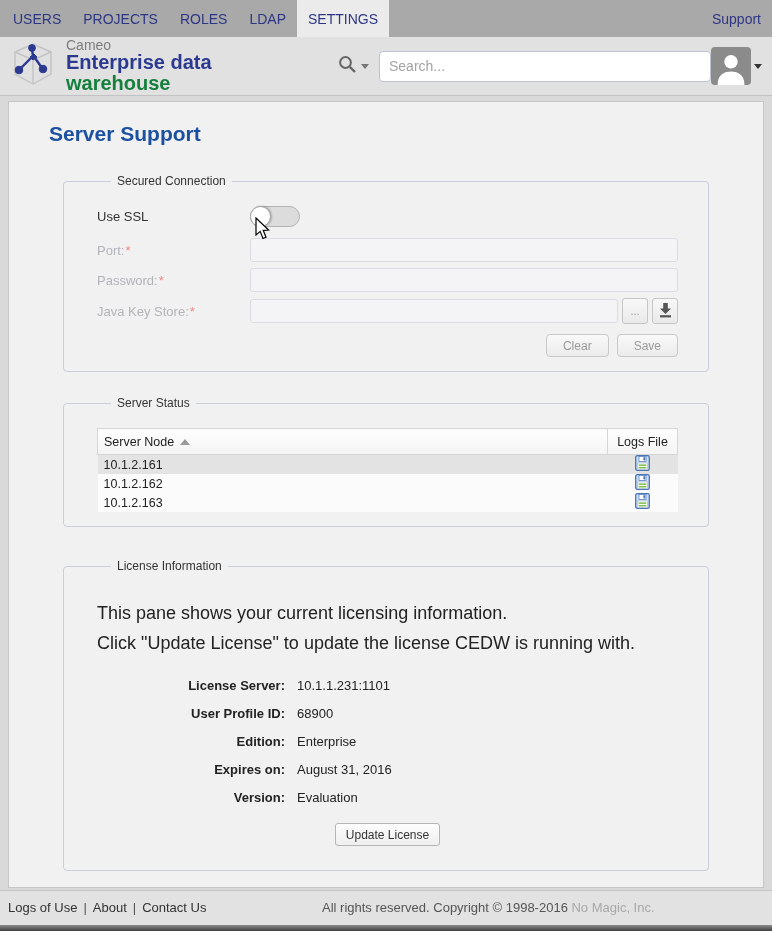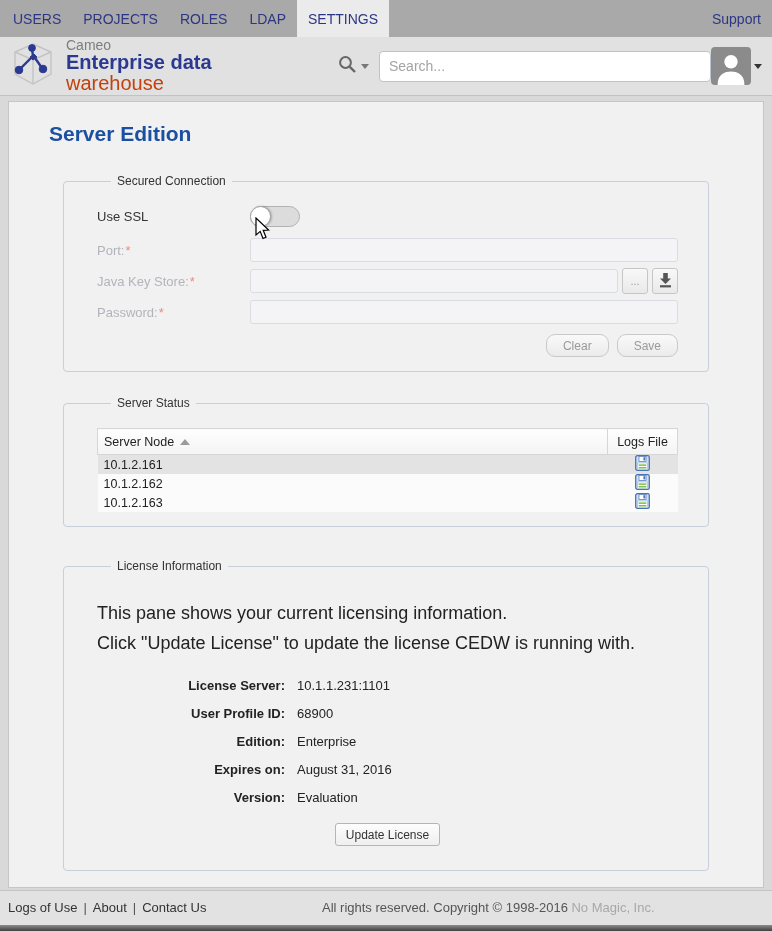--- a/index.html
+++ b/index.html
@@ -26,21 +26,21 @@
   
   .header {
     height:59px; background:#e1e1e1; border-bottom:1px solid #c2c2c2;
     display:flex; align-items:center; padding:0 10px;
   }
   .brand { display:flex; align-items:center; gap:10px; }
   .brand-text { line-height:1.05; }
   .brand-line1 { font-size:14px; color:#7d7d7d; }
   .brand-line2 { font-size:20px; }
   .brand-strong { color:#2b3990; font-weight:bold; }
-  .brand-light { color:#c2410c; }
+  .brand-light { color:#15803d;font-weight:bold; }
   .search-zone { display:flex; align-items:center; margin-left:76px; }
   .caret { width:0; height:0; border-left:4px solid transparent; border-right:4px solid transparent; border-top:5px solid #777; margin-left:4px; }
   .search-input {
     width:332px; height:31px; margin-left:10px;
     border:1px solid #b9c3d2; border-radius:4px;
     font-size:14px; color:#444; padding:0 9px;
     font-family:"Liberation Sans", sans-serif;
     background:#fff; outline:none;
   }
   .search-input::placeholder { color:#a3a3a3; }
@@ -96,21 +96,21 @@
     height:26px; min-width:26px; margin-left:4px;
     border:1px solid #c6c6c6; border-radius:3px;
     background:linear-gradient(#f8f8f8,#e9e9e9);
     color:#9a9a9a; font-size:11px; cursor:pointer;
     display:flex; align-items:center; justify-content:center;
     font-family:"Liberation Sans", sans-serif;
   }
   .btn-row { display:flex; justify-content:flex-end; gap:8px; margin-top:10px; }
   .btn {
     height:23px; padding:0 16px;
-    border:1px solid #c9c9c9; border-radius:9px;
+    border:1px solid #c9c9c9; border-radius:4px;
     background:linear-gradient(#f9f9f9,#ebebeb);
     color:#9a9a9a; font-size:12px; cursor:pointer;
     font-family:"Liberation Sans", sans-serif;
   }
   
   .status-table { width:100%; border-collapse:collapse; margin-top:10px; font-size:12.5px; }
   .status-table th {
     background:linear-gradient(#fefefe,#f4f4f4);
     border:1px solid #d6d6d6; text-align:left;
     font-weight:normal; color:#222; height:26px; padding:0 6px;
@@ -205,59 +205,59 @@
       <svg width="34" height="34" viewBox="0 0 38 38">
         <circle cx="19" cy="12" r="7.5" fill="#fff"></circle>
         <path d="M4 38 C4 26 12 23 19 23 C26 23 34 26 34 38 Z" fill="#fff"></path>
       </svg>
     </div>
     <span class="caret avatar-caret"></span>
   </div>
 </div>
 
 <div class="card">
-  <h1 class="page-title">Server Edition</h1>
+  <h1 class="page-title">Server Support</h1>
 
   <fieldset class="fs-secured">
     <legend>Secured Connection</legend>
 
     <div class="row ssl-row">
       <span class="row-label">Use SSL</span>
       <div class="toggle">
         <div class="knob"></div>
       </div>
       <span class="cursor-svg">
         <svg width="17" height="24" viewBox="0 0 17 24">
           <path d="M1 1 L1 18 L5.2 14.4 L8 21.5 L11 20.2 L8.2 13.3 L13.6 13 Z" fill="#fff" stroke="#000" stroke-width="1.2"></path>
         </svg>
       </span>
     </div>
 
     <div class="row">
       <span class="row-label dis"><span>Port:</span><span class="req">*</span></span>
       <input class="txt" type="text" disabled="" value="" style="">
+    </div>
+
+    <div class="row">
+      <span class="row-label dis"><span>Password:</span><span class="req">*</span></span>
+      <input class="txt" type="password" disabled="" value="" style="">
     </div>
 
     <div class="row">
       <span class="row-label dis"><span>Java Key Store:</span><span class="req">*</span></span>
       <input class="txt" type="text" disabled="" value="" style="">
       <button class="mini-btn">...</button>
       <button class="mini-btn">
         <span>
           <svg width="15" height="16" viewBox="0 0 15 16">
             <path d="M5.2 1 L9.8 1 L9.8 6.5 L13 6.5 L7.5 12 L2 6.5 L5.2 6.5 Z" fill="#555"></path>
             <rect x="2" y="13.2" width="11" height="2.2" fill="#555"></rect>
           </svg>
         </span>
       </button>
-    </div>
-
-    <div class="row">
-      <span class="row-label dis"><span>Password:</span><span class="req">*</span></span>
-      <input class="txt" type="password" disabled="" value="" style="">
     </div>
 
     <div class="btn-row">
       <button class="btn">Clear</button>
       <button class="btn">Save</button>
     </div>
   </fieldset>
 
   <fieldset class="fs-status">
     <legend>Server Status</legend>

